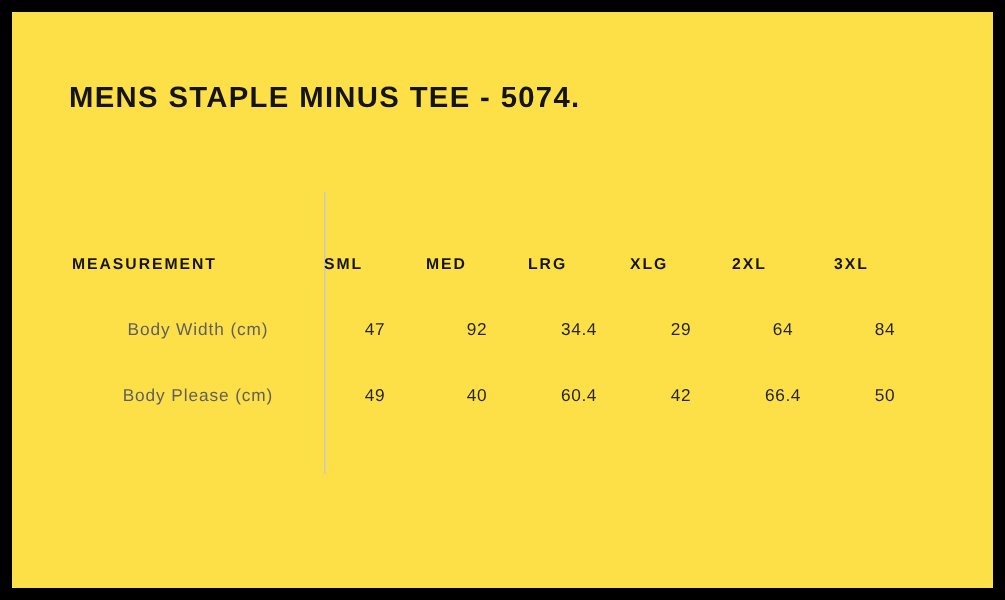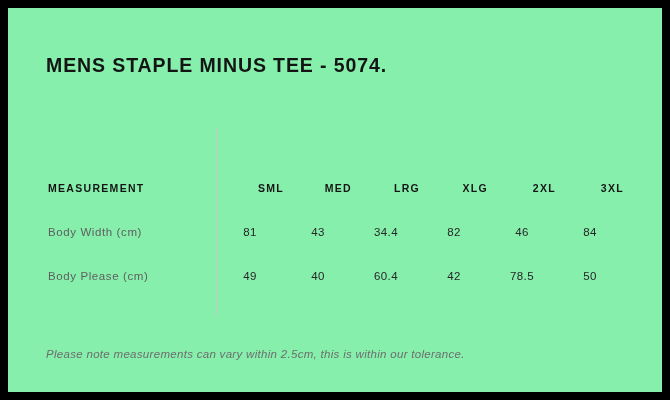--- a/index.html
+++ b/index.html
@@ -12,69 +12,69 @@
     height: 400px;
     font-family: "Liberation Sans", sans-serif;
     overflow: hidden;
   }
   #page {
     position: absolute;
     left: 8px;
     top: 8px;
     width: 654px;
     height: 384px;
-    background: #86efac;
+    background: #fde047;
     box-sizing: border-box;
   }
   #title {
     position: absolute;
     left: 38px;
     top: 46px;
     font-size: 19.5px;
     font-weight: bold;
     letter-spacing: 0.9px;
     color: #141414;
     white-space: nowrap;
   }
   #table-wrap {
     position: absolute;
     left: 38px;
-    top: 136px;
+    top: 124px;
     width: 578px;
   }
   table {
     border-collapse: collapse;
     width: 578px;
     table-layout: fixed;
   }
   col.label-col { width: 170px; }
   col.size-col { width: 68px; }
   thead th {
     font-size: 10.5px;
     font-weight: bold;
     letter-spacing: 1.3px;
     color: #151515;
     padding: 0 0 16px 0;
-    text-align: right;
+    text-align: left;
     vertical-align: bottom;
     height: 50px;
   }
   thead th.measurement-head {
     text-align: left;
     padding-left: 2px;
   }
   tbody td {
     font-size: 11.5px;
     color: #262626;
     text-align: center;
     padding: 16px 0;
     letter-spacing: 0.4px;
   }
   tbody td.row-label {
-    text-align: left;
+    text-align: center;
     padding-left: 2px;
     color: #5f5f5f;
     letter-spacing: 0.6px;
   }
   .vline {
     position: absolute;
     left: 208px;
     top: 120px;
     width: 1px;
     height: 188px;
@@ -118,35 +118,34 @@
           <th>MED</th>
           <th>LRG</th>
           <th>XLG</th>
           <th>2XL</th>
           <th>3XL</th>
         </tr>
       </thead>
       <tbody>
         <tr>
           <td class="row-label">Body Width (cm)</td>
-          <td>81</td>
-          <td>43</td>
+          <td>47</td>
+          <td>92</td>
           <td>34.4</td>
-          <td>82</td>
-          <td>46</td>
+          <td>29</td>
+          <td>64</td>
           <td>84</td>
         </tr>
         <tr>
           <td class="row-label">Body Please (cm)</td>
           <td>49</td>
           <td>40</td>
           <td>60.4</td>
           <td>42</td>
-          <td>78.5</td>
+          <td>66.4</td>
           <td>50</td>
         </tr>
       </tbody>
     </table>
   </div>
 
-  <div id="note">Please note measurements can vary within 2.5cm, this is within our tolerance.</div>
 
 </div>
 
 </body></html>

